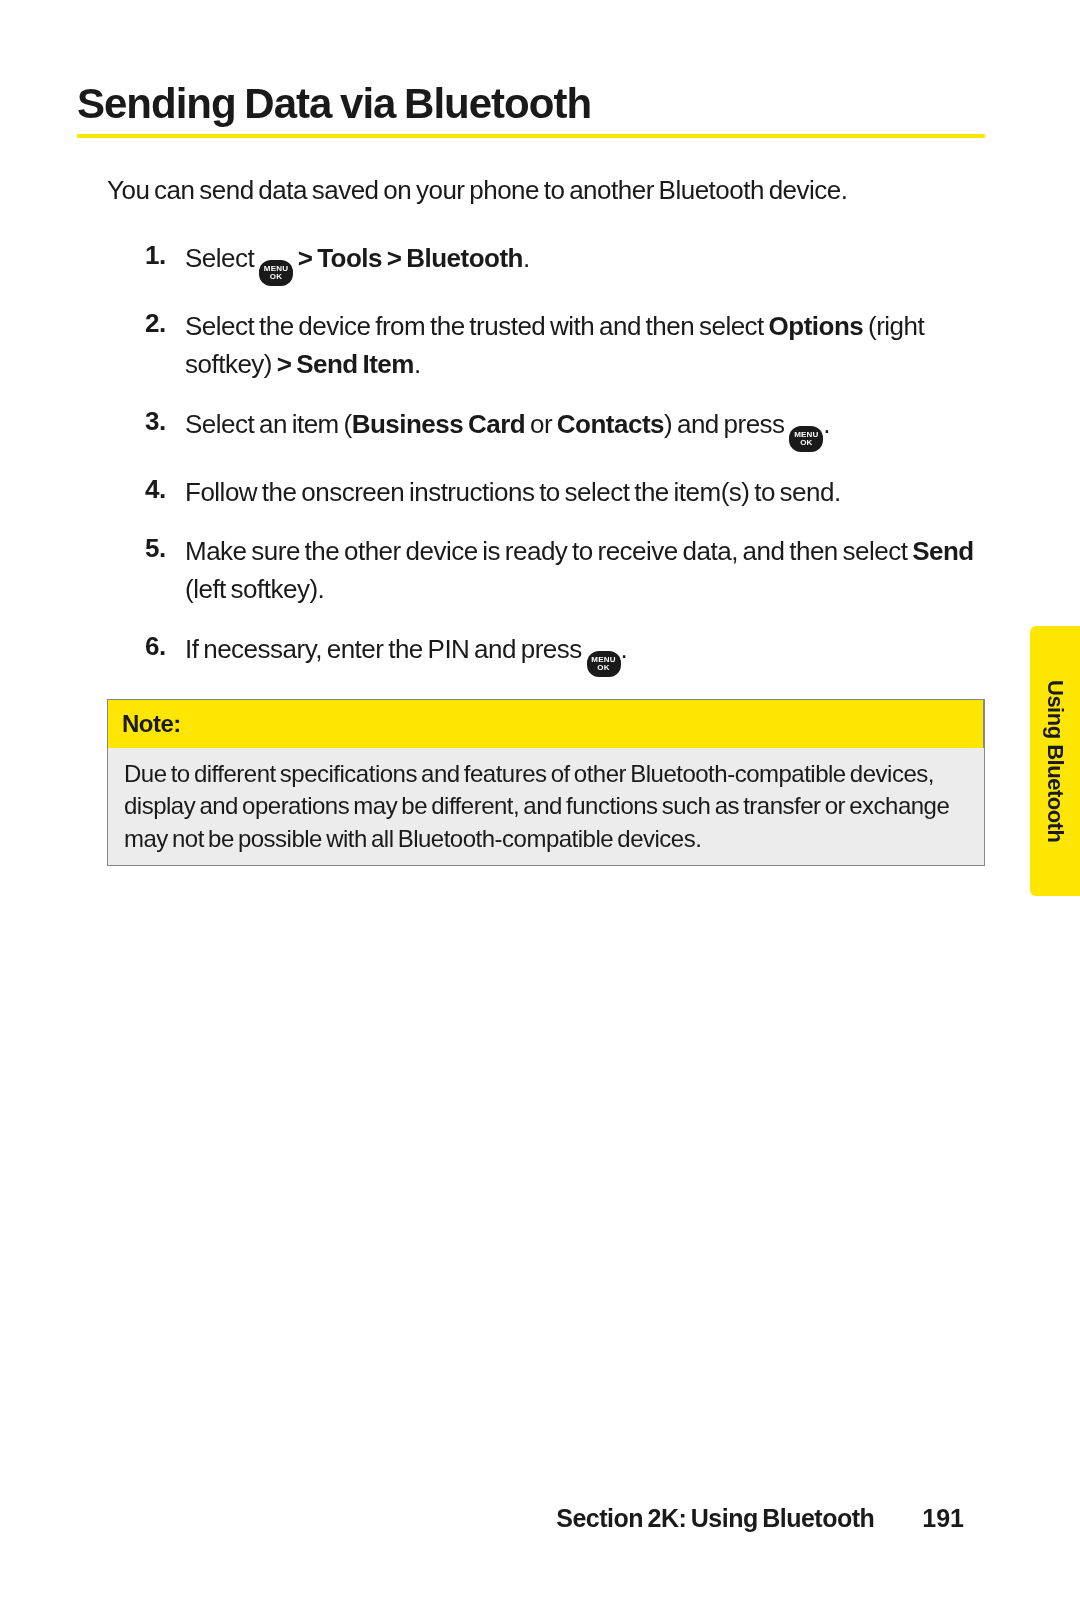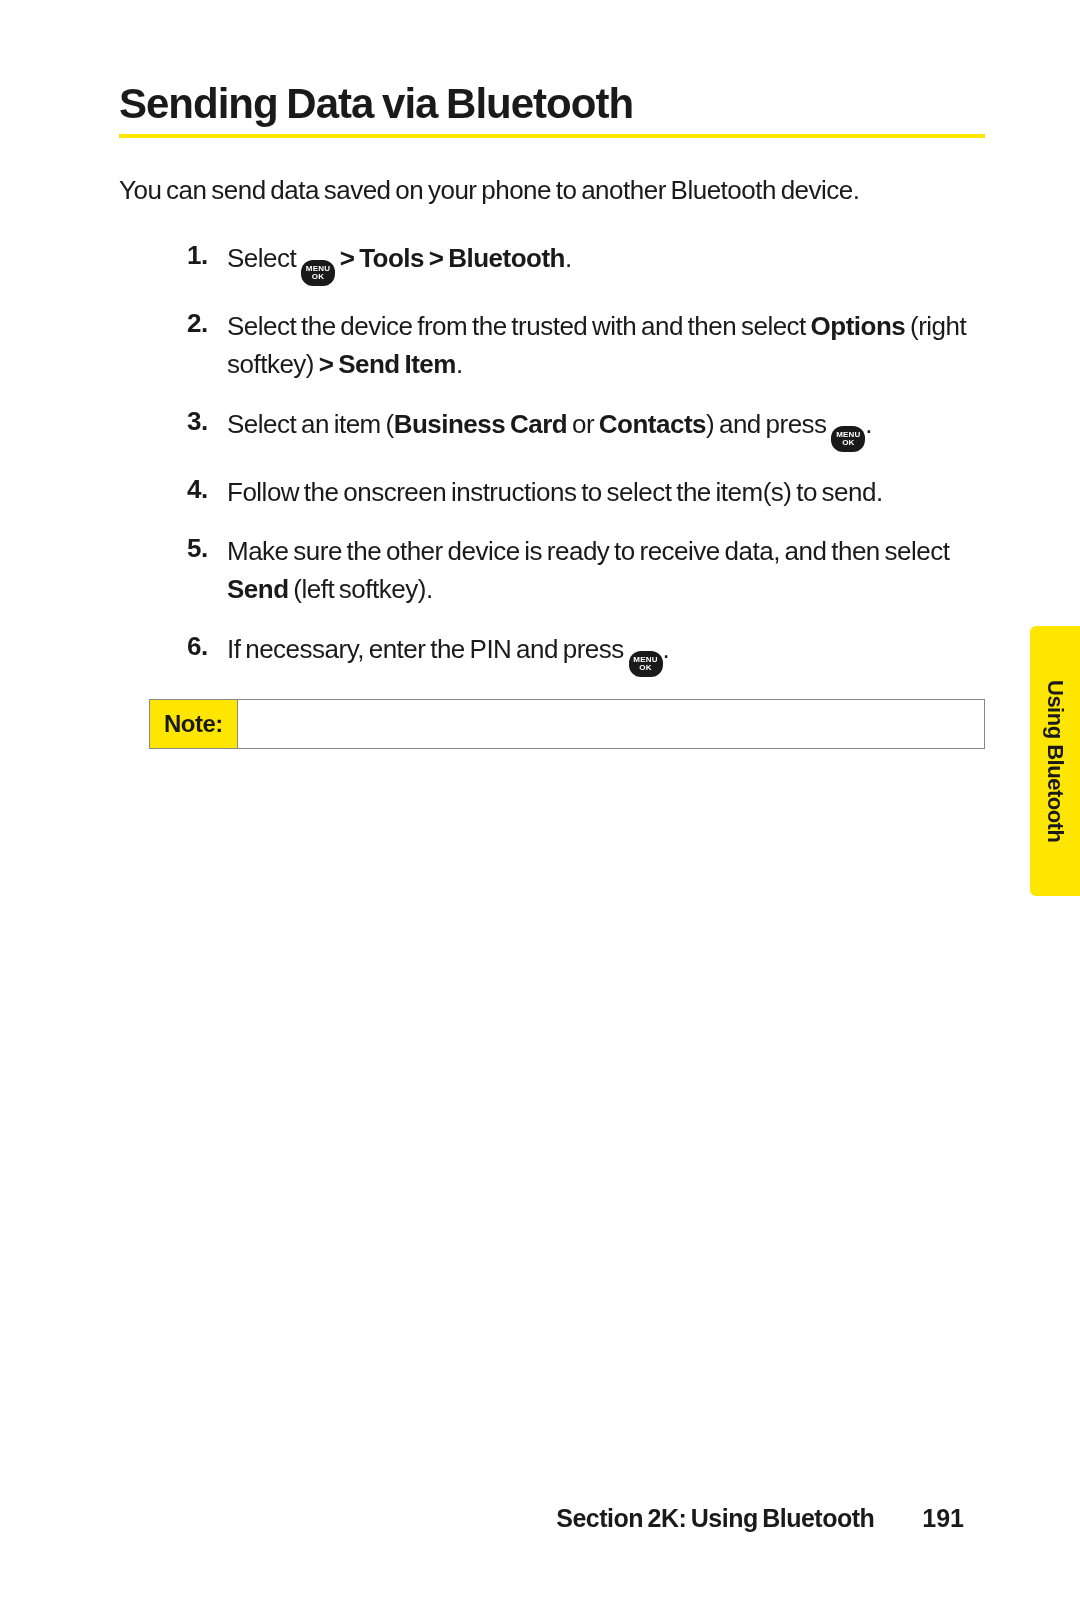--- a/index.html
+++ b/index.html
@@ -1,20 +1,20 @@
 <!DOCTYPE html>
 <html><head>
 <meta charset="utf-8">
 <style>
   * { box-sizing: border-box; margin: 0; padding: 0; }
   html, body { width: 1080px; height: 1620px; background: #fff; font-family: "Segoe UI", "Helvetica Neue", Arial, sans-serif; color: #1a1a1a; }
-  .page { position: relative; width: 1080px; height: 1620px; padding: 80px 95px 70px 119px; }
+  .page { position: relative; width: 1080px; height: 1620px; padding: 80px 95px 70px 77px; }
   h1.page-title { font-size: 42px; font-weight: 700; letter-spacing: -1px; word-spacing: -2px; }
   .title-rule { height: 4px; background: #ffe600; margin-top: 6px; margin-bottom: 34px; }
-  .intro { font-size: 26px; line-height: 1.4; letter-spacing: -0.5px; word-spacing: -2px; margin-bottom: 32px; }
+  .intro { font-size: 26px; line-height: 1.4; letter-spacing: -0.5px; word-spacing: -2px; margin-left: 30px; margin-bottom: 32px; }
   .subhead { font-size: 26px; font-weight: 700; color: #555; letter-spacing: -0.5px; word-spacing: -2px; margin-left: 30px; margin-bottom: 22px; }
   ol.steps { list-style: none; margin-left: 68px; }
   ol.steps li { display: flex; align-items: flex-start; margin-bottom: 22px; }
   ol.steps li .num { font-weight: 700; font-size: 26px; min-width: 40px; letter-spacing: -0.5px; }
   ol.steps li .body { font-size: 26px; line-height: 1.45; letter-spacing: -0.5px; word-spacing: -2px; }
   .body b { font-weight: 700; }
   .menu-ok {
     display: inline-flex;
     flex-direction: column;
     align-items: center;
@@ -27,20 +27,21 @@
     line-height: 1;
     padding: 1px 0;
   }
   .menu-ok .t { font-size: 8px; font-weight: 700; letter-spacing: 0.2px; }
   .menu-ok .b { font-size: 8px; font-weight: 700; letter-spacing: 0.2px; text-align: center; }
   .note-box {
     display: flex;
     border: 1px solid #888;
     margin-left: 30px;
     margin-top: 8px;
+    flex-direction: column;
   }
   .note-box .label {
     background: #ffe600;
     border-right: 1px solid #888;
     font-weight: 700;
     font-size: 24px;
     padding: 10px 14px;
     letter-spacing: -0.5px;
     white-space: nowrap;
   }
@@ -142,20 +143,21 @@
             <span class="t">MENU</span>
             <span class="b">OK</span>
           </span><span>.</span>
       </span>
     </li>
 
   </ol>
 
   <div class="note-box">
     <div class="label">Note:</div>
+    <div class="content">Due to different specifications and features of other Bluetooth-compatible devices, display and operations may be different, and functions such as transfer or exchange may not be possible with all Bluetooth-compatible devices.</div>
   </div>
 
   <div class="side-tab">
     <span>Using Bluetooth</span>
   </div>
 
   <div class="footer">
     <span class="sec">Section 2K: Using Bluetooth</span>
     <span class="pg">191</span>
   </div>

